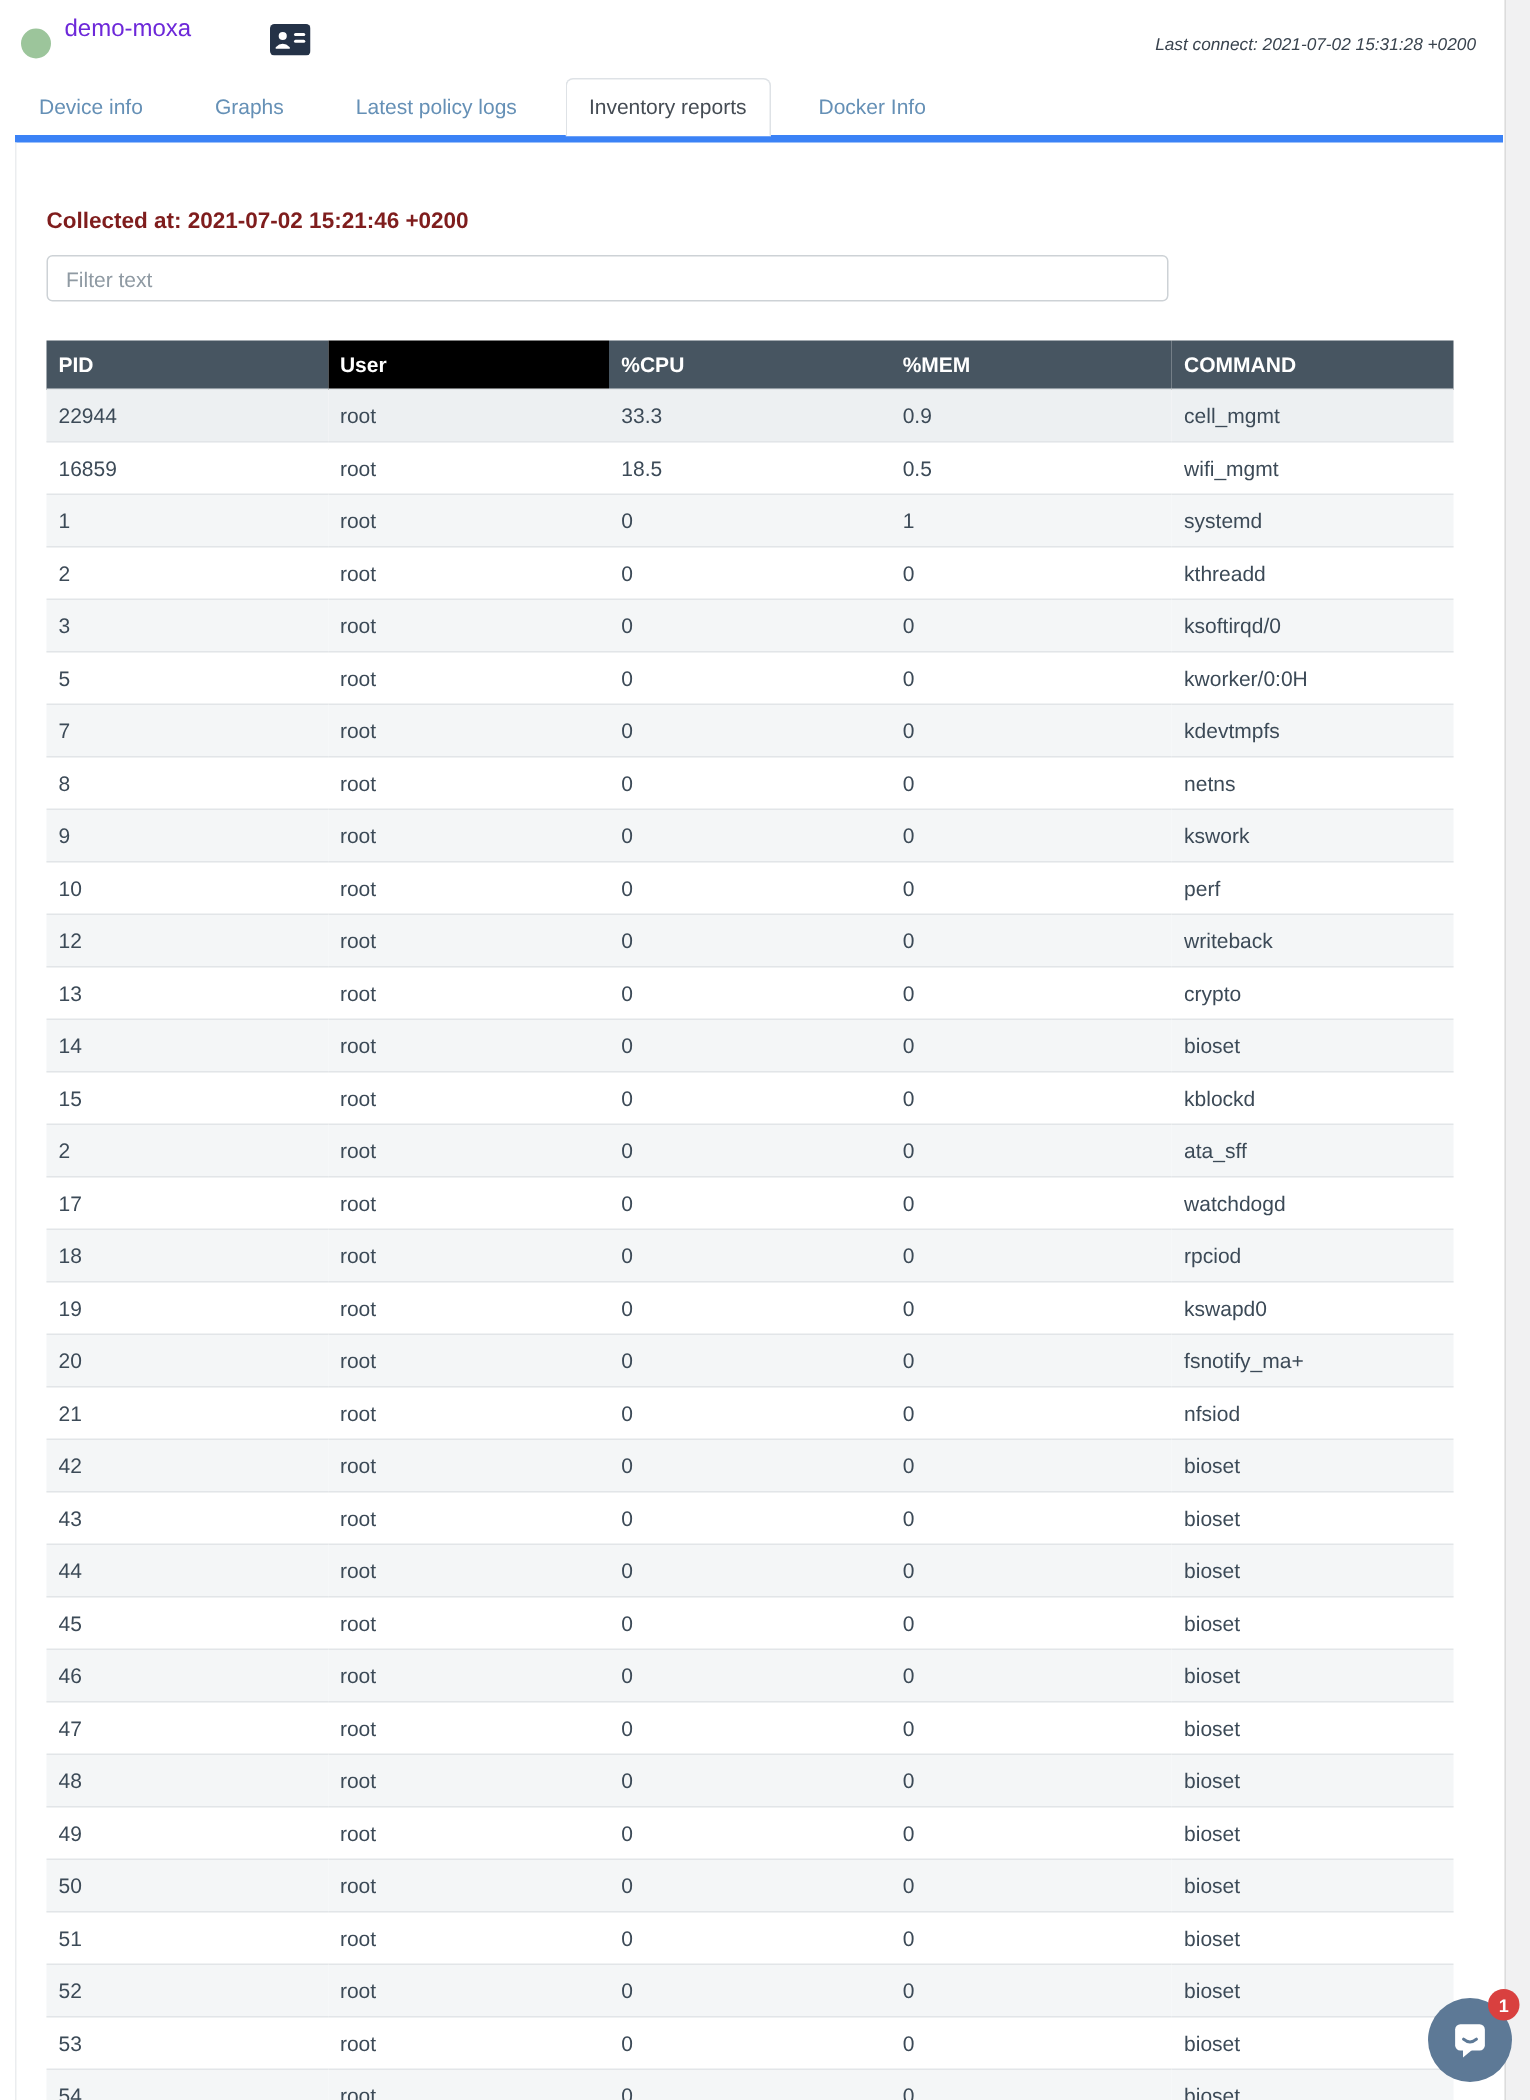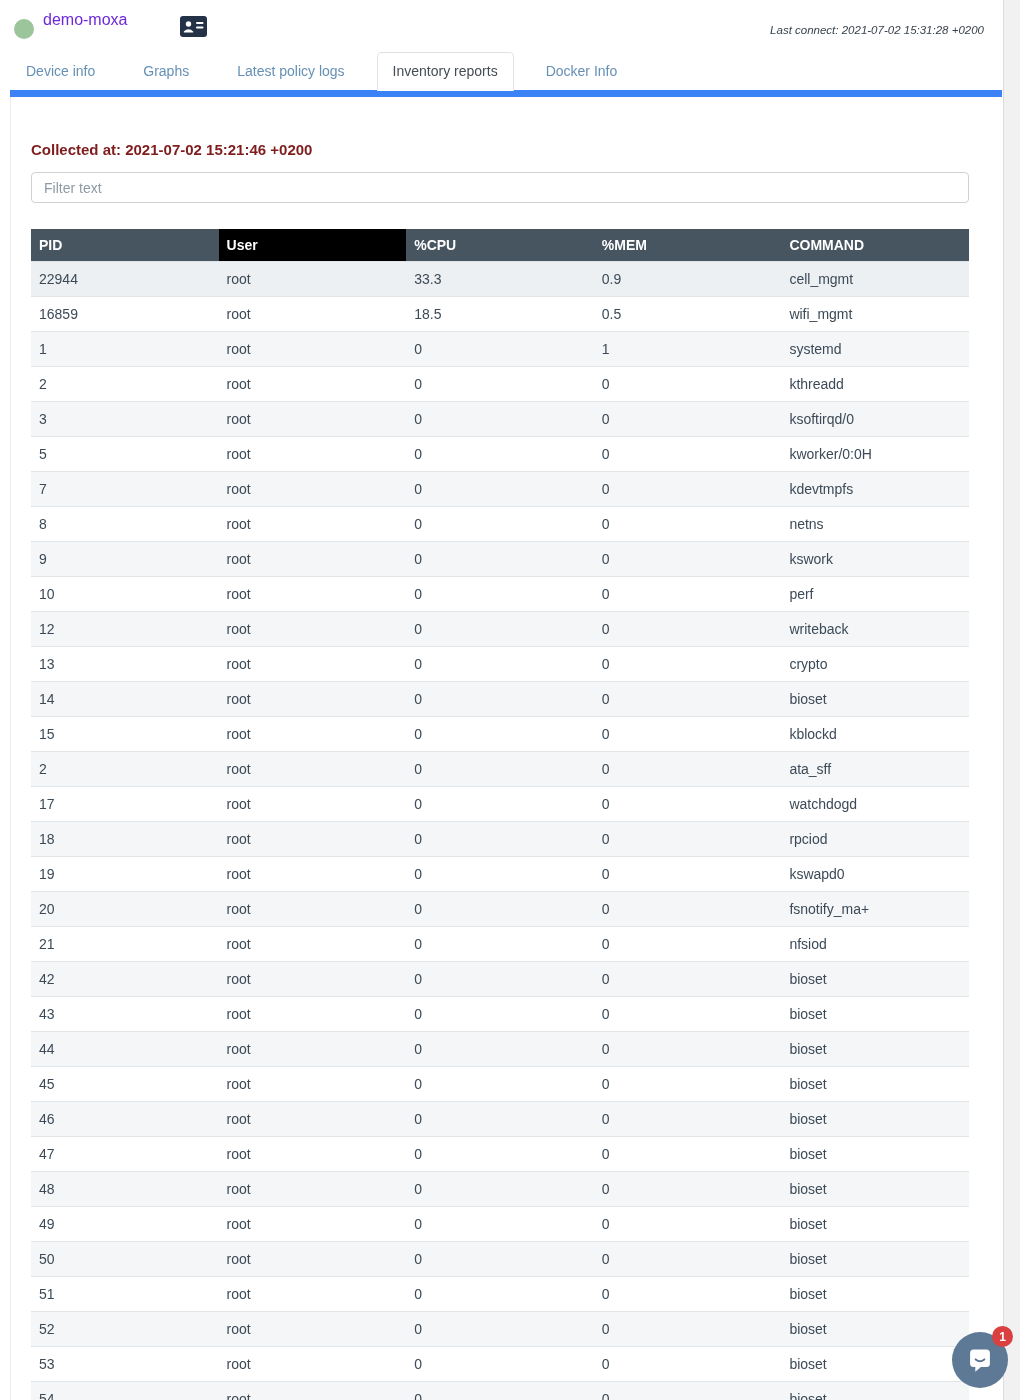--- a/index.html
+++ b/index.html
@@ -13,31 +13,31 @@
   .page{position:absolute;left:10px;top:0;width:992px;}
 
   
   header{position:relative;height:52px;}
   .status-dot{position:absolute;left:4px;top:19px;width:20px;height:20px;border-radius:50%;}
   .device-title{position:absolute;left:33px;top:11px;margin:0;font-size:16px;font-weight:normal;color:#6d28d9;}
   .id-icon{position:absolute;left:170px;top:16px;line-height:0;cursor:pointer;}
   .last-connect{position:absolute;right:18px;top:24px;font-style:italic;font-size:11.5px;color:#39434e;}
 
   
-  nav.tabs{display:flex;border-bottom:7px solid #3b82f6;}
+  nav.tabs{display:flex;border-bottom:5px solid #3b82f6;}
   .tab{padding:9px 15px;font-size:14px;line-height:19px;color:#6590b6;cursor:pointer;
     border:1px solid transparent;border-radius:5px 5px 0 0;margin-bottom:-1px;white-space:nowrap;}
   .tab.active{color:#454c54;background:#fff;border-color:#dee2e6 #dee2e6 #ffffff;}
   .tabs.main .tab{margin-right:16px;}
   .tabs.sub .tab{margin-right:13px;}
 
   
   .tab-content{border-left:1px solid #ebedef;min-height:1272px;padding:22px 20px 0 20px;box-sizing:border-box;}
   .collected{font-size:15px;font-weight:bold;color:#7f1d1d;}
-  .filter{display:block;margin-top:14px;width:938px;height:31px;box-sizing:border-box;
+  .filter{display:block;margin-top:14px;width:748px;height:31px;box-sizing:border-box;
     border:1px solid #cdd2d6;border-radius:4px;padding:0 12px;font-size:14px;color:#495057;outline:none;}
   .filter::placeholder{color:#8f9aa3;}
 
   
   table{margin-top:26px;width:938px;border-collapse:collapse;table-layout:fixed;font-size:14px;}
   thead th{background:#475561;color:#ffffff;text-align:left;font-weight:bold;padding:8px 8px;}
   tbody td{padding:9px 8px;color:#3c4a57;border-top:1px solid #e2e5e8;background:#ffffff;}
   tbody tr:nth-child(odd) td{background:#f4f6f7;}
   tbody tr:first-child td{background:#edf0f2;}
 

